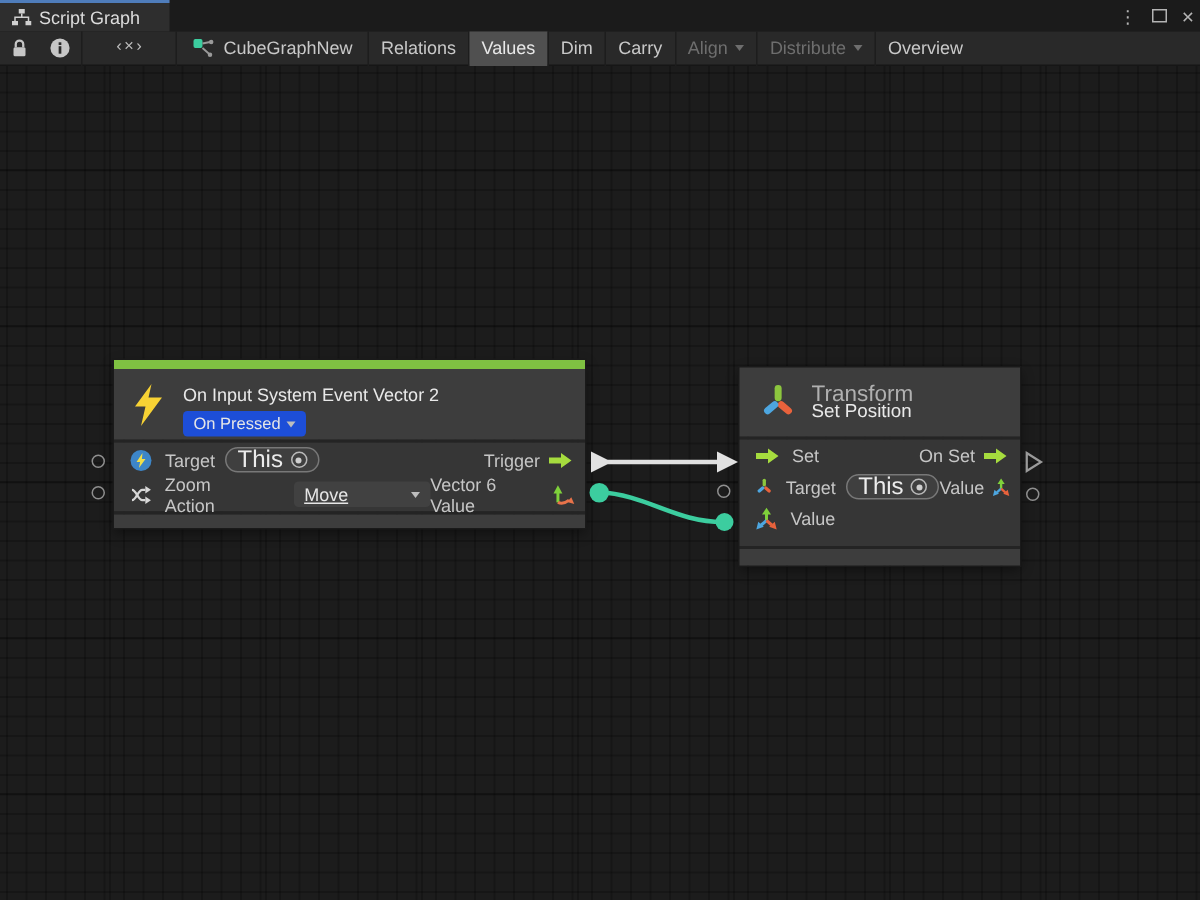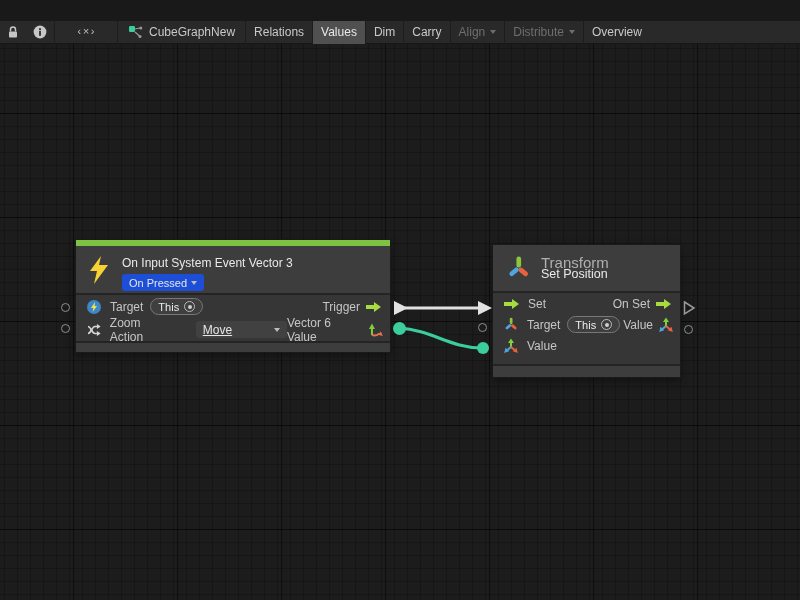--- a/index.html
+++ b/index.html
@@ -55,21 +55,21 @@
   .node-header { background:#3d3d3d; position:relative; }
   .node-sep { height:2px; background:#242424; }
   .node-body { background:#363636; }
   .node-footer { background:#3d3d3d; }
   .prow { display:flex; align-items:center; padding:0 6px; }
   .plabel { color:#c6c6c6; font-size:12px; margin-left:8px; }
   .rlabel { color:#c6c6c6; font-size:12px; margin-right:5px; }
   .spacer { flex:1; }
   .pill { display:inline-flex; align-items:center; gap:5px; margin-left:7px; height:17px;
           padding:0 7px; background:#3f3f3f; border:1px solid #787878; border-radius:9px;
-          color:#ececec; font-size:11px; }
+          color:#ececec; font-size:16px; }
   .picker { width:11px; height:11px; border:1.2px solid #b9b9b9; border-radius:50%;
             display:inline-flex; align-items:center; justify-content:center; }
   .picker::after { content:""; width:4px; height:4px; background:#cfcfcf; border-radius:50%; }
   .dd { display:inline-flex; align-items:center; justify-content:space-between; background:#454545;
         border-radius:3px; color:#e6e6e6; }
   .dd-event { margin-top:4px; height:17px; width:82px; padding:0 7px; font-size:11px; background:#1d4ed8; }
   .dd-move { margin-left:20px; height:17px; width:92px; padding:0 7px; font-size:12px; background:#414141;text-decoration:underline; }
   .hdr-title { color:#e9e9e9; font-size:12px; }
   .hdr-cat { color:#b0b0b0; font-size:15px; }
 
@@ -81,20 +81,36 @@
   .port-tri-filled { position:absolute; width:0; height:0;
                      border-top:7px solid transparent; border-bottom:7px solid transparent;
                      border-left:14px solid #e2e2e2; }
   .port-tri-hollow { position:absolute; }
 </style>
 </head>
 <body>
 
 <div class="stage">
 
+  <div class="tabbar">
+    <div class="tab">
+      <svg width="13" height="11" viewBox="0 0 13 11">
+        <rect x="4.5" y="0" width="4" height="3" fill="#cfcfcf"></rect>
+        <rect x="0" y="8" width="4" height="3" fill="#cfcfcf"></rect>
+        <rect x="9" y="8" width="4" height="3" fill="#cfcfcf"></rect>
+        <path d="M6.5 3 V5.5 M2 8 V5.5 H11 V8" stroke="#cfcfcf" stroke-width="1" fill="none"></path>
+      </svg>
+      <span>Script Graph</span>
+    </div>
+    <div class="win-controls">
+      <span class="kebab">⋮</span>
+      <span class="maxbox"></span>
+      <span class="closex">×</span>
+    </div>
+  </div>
 
   <div class="toolbar">
     <div class="tool-ico" style="width:26px">
       <svg width="12" height="14" viewBox="0 0 12 14">
         <path d="M3.5 6.5 V4.5 a2.5 2.5 0 0 1 5 0 V6.5" stroke="#c6c6c6" stroke-width="1.5" fill="none"></path>
         <rect x="2" y="6.5" width="8" height="6" rx="1" fill="#c6c6c6"></rect>
       </svg>
     </div>
     <div class="tool-ico" style="width:28px">
       <svg width="14" height="14" viewBox="0 0 14 14">
@@ -159,21 +175,21 @@
       <line x1="405" y1="264" x2="478" y2="264" stroke="#e0e0e0" stroke-width="3"></line>
       <path d="M 399 284 C 432 286 450 304 482 304" stroke="#3ccd9f" stroke-width="3" fill="none"></path>
     </svg>
 
     <div class="node" style="left:76px; top:196px; width:314px;">
       <div class="node-colorbar"></div>
       <div class="node-header" style="height:47px;">
         <svg width="22" height="30" viewBox="0 0 22 30" style="position:absolute;left:12px;top:9px">
           <path d="M13 1 L2 16 H9 L6 29 L20 10 H11 Z" fill="#f7d234"></path>
         </svg>
-        <span class="hdr-title" style="position:absolute;left:46px;top:10px">On Input System Event Vector 3</span>
+        <span class="hdr-title" style="position:absolute;left:46px;top:10px">On Input System Event Vector 2</span>
         <div class="dd dd-event" style="position:absolute;left:46px;top:24px">
           <span>On Pressed</span>
           <span class="caret"></span>
         </div>
       </div>
       <div class="node-sep"></div>
       <div class="node-body" style="height:46px;">
         <div class="prow" style="height:23px">
           <svg width="16" height="16" viewBox="0 0 16 16" style="margin-left:4px">
             <circle cx="8" cy="8" r="7" fill="#3d86c8"></circle>

